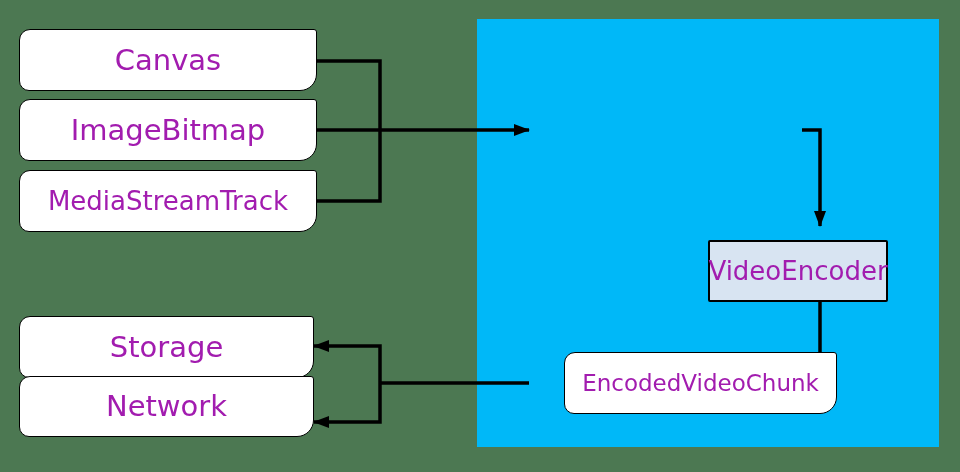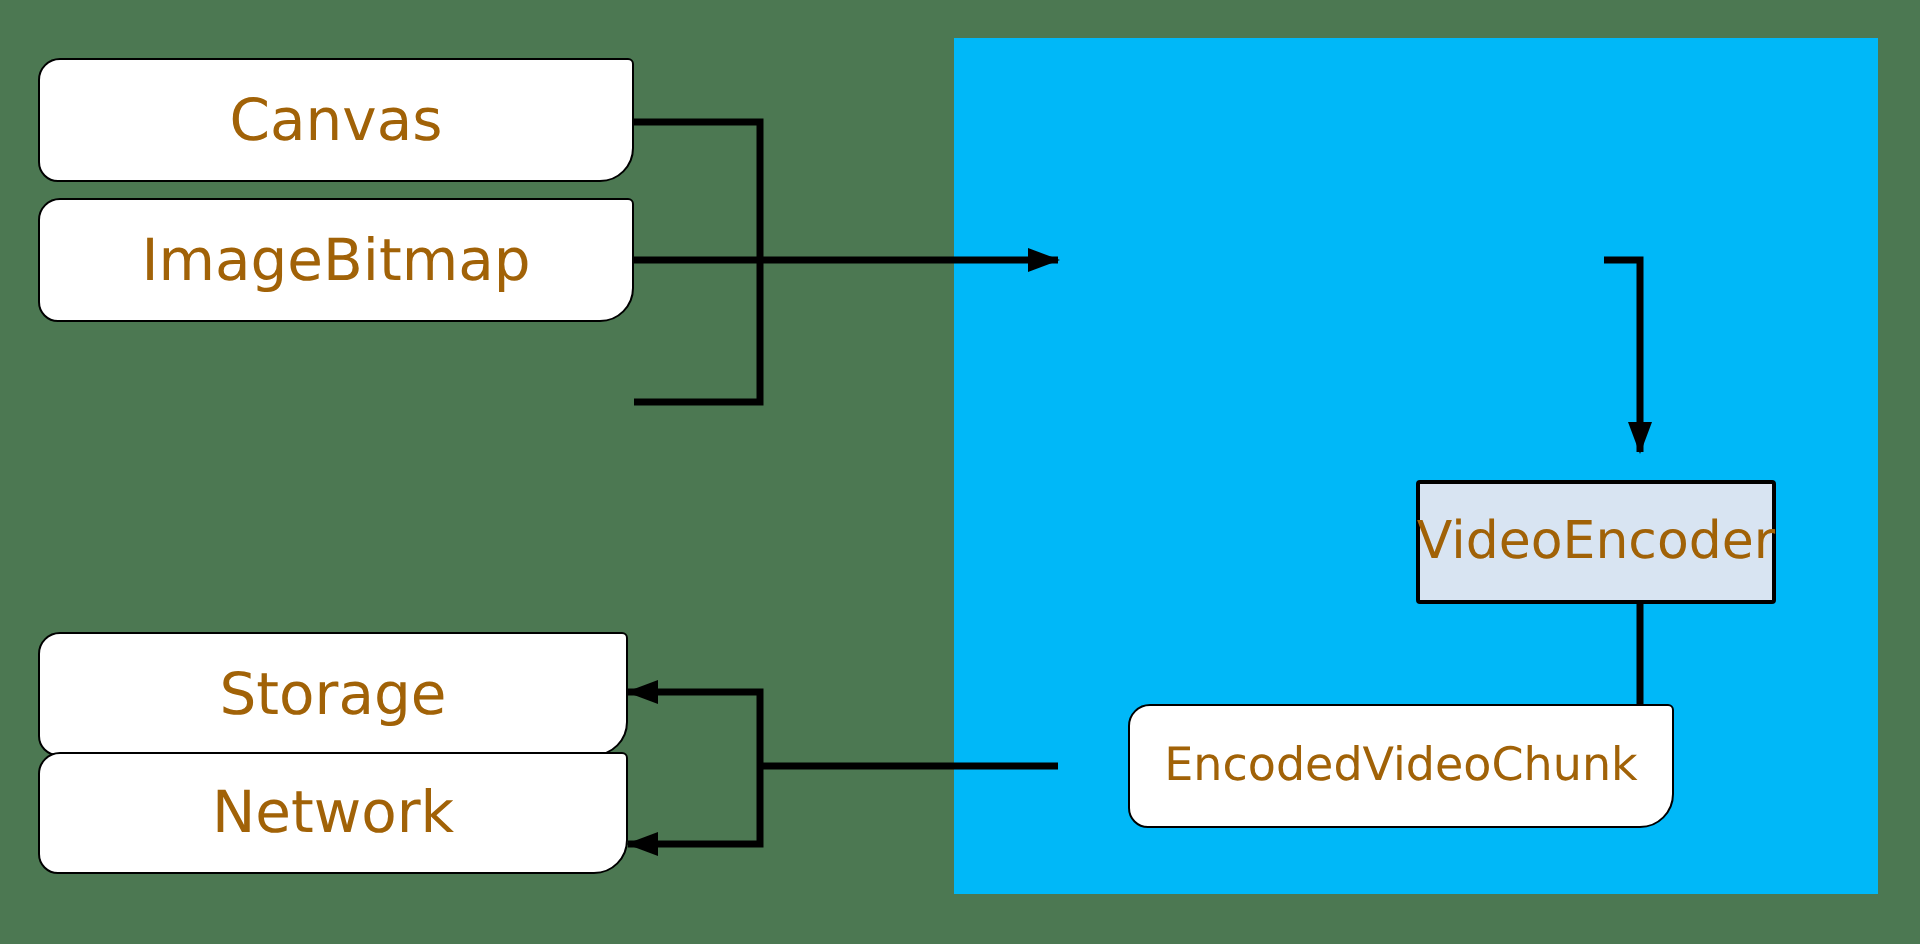--- a/index.html
+++ b/index.html
@@ -1,19 +1,19 @@
 <!DOCTYPE html>
 <html><head>
 <meta charset="utf-8">
 <style>
   html,body{margin:0;padding:0;background:#4C7852;}
   .stage{
     position:relative;width:960px;height:472px;overflow:hidden;
     background:#4C7852;
-    font-family:"DejaVu Sans","Liberation Sans",sans-serif;color:#a16207;
+    font-family:"DejaVu Sans","Liberation Sans",sans-serif;color:#a21caf;
   }
   .layer{position:absolute;left:0;top:0;}
   .node{
     position:absolute;display:flex;align-items:center;justify-content:center;
     background:#FFFFFF;border:1.6px solid #000;box-sizing:border-box;
     border-radius:11px 3px 17px 10px;
     white-space:nowrap;line-height:1;
   }
   .node--encoder{
     background:#D8E4F2;border:2px solid #000;border-radius:2px;
@@ -54,20 +54,23 @@
   </svg>
 
   <div class="node" id="n-canvas">
     <span>Canvas</span>
   </div>
 
   <div class="node" id="n-imagebitmap">
     <span>ImageBitmap</span>
   </div>
 
+  <div class="node" id="n-mst">
+    <span>MediaStreamTrack</span>
+  </div>
 
 
   <div class="node node--encoder" id="n-videoencoder">
     <span>VideoEncoder</span>
   </div>
 
   <div class="node" id="n-evc">
     <span>EncodedVideoChunk</span>
   </div>
 

